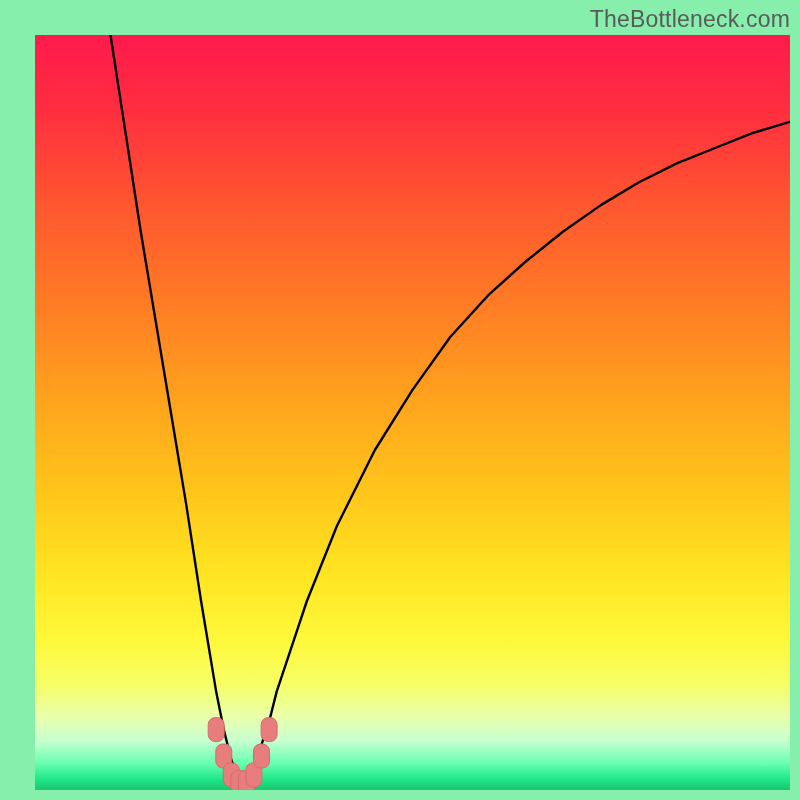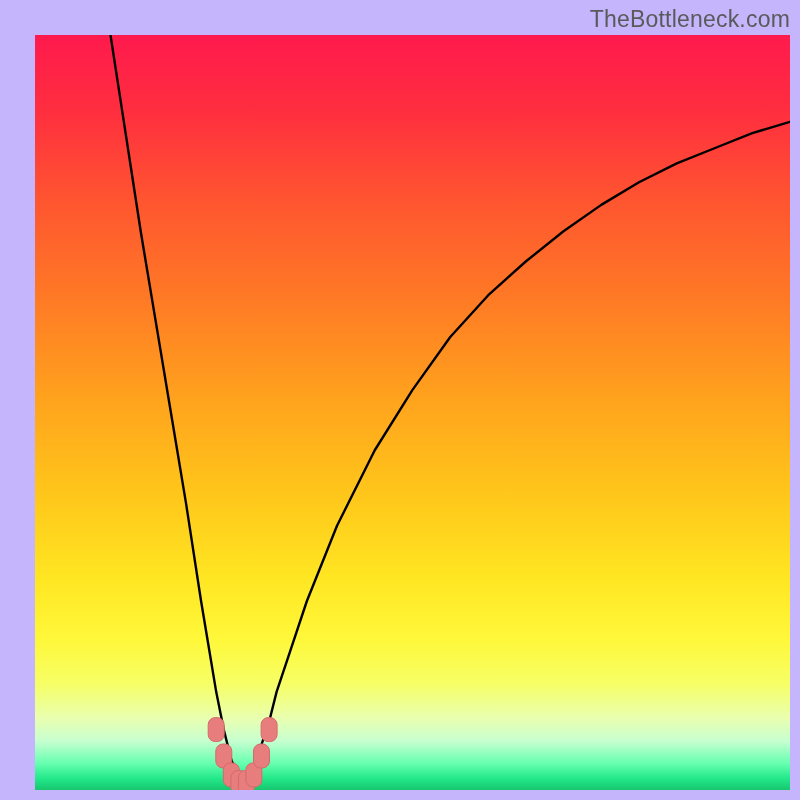--- a/index.html
+++ b/index.html
@@ -9,21 +9,21 @@
     height: 800px;
     background: #000;
     overflow: hidden;
   }
   .frame {
     position: absolute;
     left: 0;
     top: 0;
     width: 800px;
     height: 800px;
-    background: #c4b5fd;
+    background: #86efac;
   }
   .plot {
     position: absolute;
     left: 35px;
     top: 35px;
     width: 755px;
     height: 755px;
     overflow: hidden;
   }
   .watermark {

